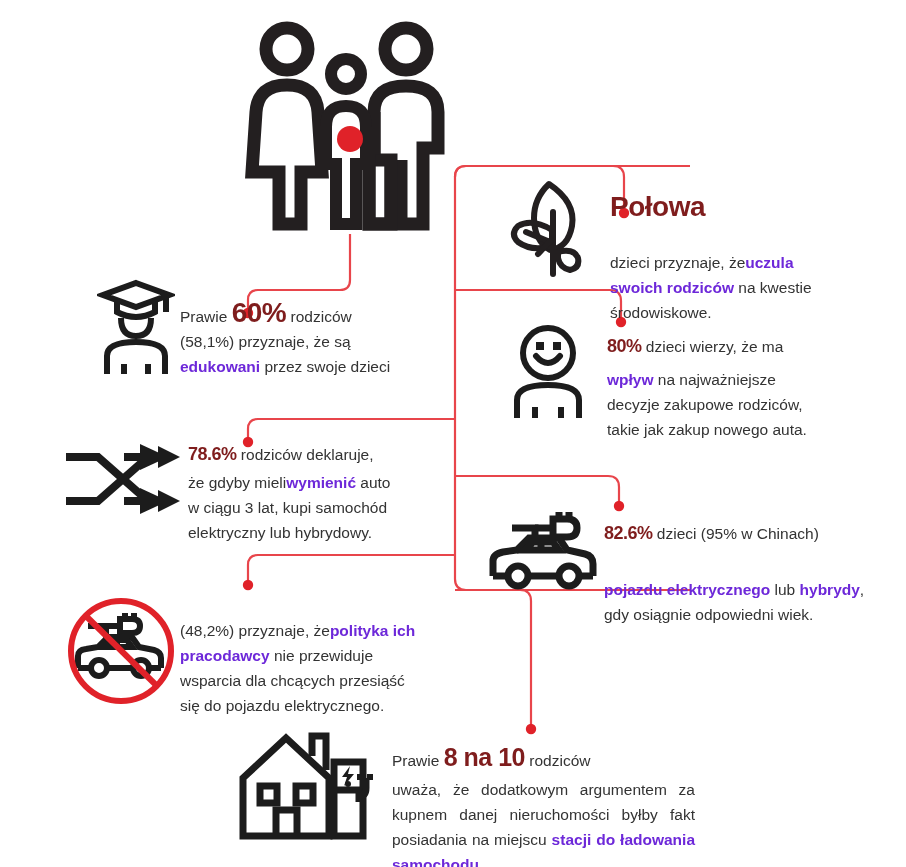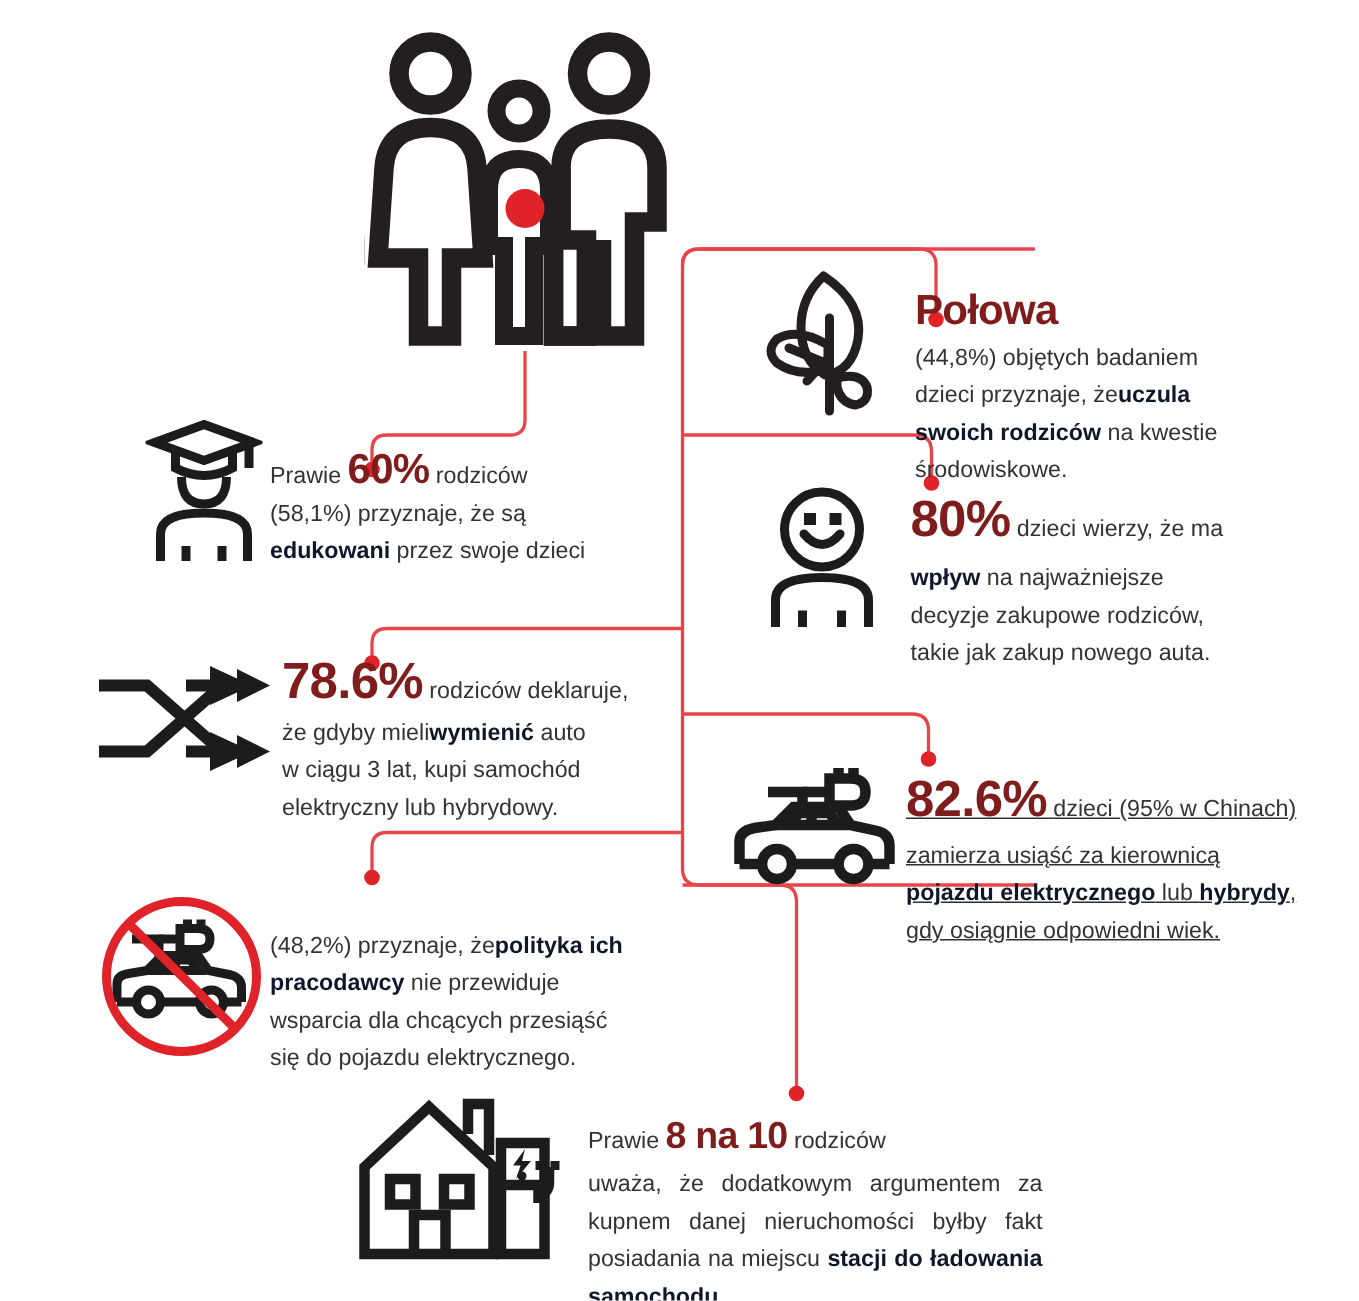--- a/index.html
+++ b/index.html
@@ -42,23 +42,23 @@
     line-height: 25px;
     margin: 0;
     color: #333333;
   }
   .big {
     color: #7f1d1d;
     font-weight: bold;
     letter-spacing: -0.5px;
   }
   .big-28 { font-size: 28px; }
-  .big-26 { font-size: 34px; }
+  .big-26 { font-size: 18px; }
   .big-25 { font-size: 25px; text-align: right; }
-  .bold { font-weight: bold; color: #0f172a; }
+  .bold { font-weight: bold; color: #6d28d9; }
   .justify { text-align: justify; }
   .head-line { white-space: nowrap; }
 </style>
 </head>
 <body>
 
 <div id="stage">
 
   <svg id="connectors" viewBox="0 0 906 867">
     <g fill="none" stroke="#e8454b" stroke-width="2.2">
@@ -304,21 +304,21 @@
       <span>(58,1%) przyznaje, że są</span><br>
       <span class="bold">edukowani</span><span> przez swoje dzieci</span><br>
     </p>
   </div>
 
   <div class="block" style="left:610px; top:194px; width:250px;">
     <p class="lead" style="margin-bottom:2px;">
       <span class="big big-28">Połowa</span>
     </p>
     <p class="body">
-      <span>(44,8%) objętych badaniem</span><br>
+      <br>
       <span>dzieci przyznaje, że</span><span class="bold">uczula</span><br>
       <span class="bold">swoich rodziców</span><span> na kwestie</span><br>
       <span>środowiskowe.</span>
     </p>
   </div>
 
   <div class="block" style="left:607px; top:334px; width:255px;">
     <p class="lead head-line">
       <span class="big big-26">80%</span>
       <span>dzieci wierzy, że ma</span>
@@ -335,27 +335,27 @@
       <span class="big big-26">78.6%</span>
       <span>rodziców deklaruje,</span>
     </p>
     <p class="body" style="margin-top:3px;">
       <span>że gdyby mieli</span><span class="bold">wymienić</span><span> auto</span><br>
       <span>w ciągu 3 lat, kupi samochód</span><br>
       <span>elektryczny lub hybrydowy.</span>
     </p>
   </div>
 
-  <div class="block" style="left:604px; top:521px; width:265px;text-decoration:underline;">
+  <div class="block" style="left:604px; top:521px; width:265px;">
     <p class="lead head-line">
       <span class="big big-26">82.6%</span>
       <span>dzieci (95% w Chinach)</span>
     </p>
     <p class="body" style="margin-top:6px;">
-      <span>zamierza usiąść za kierownicą</span><br>
+      <br>
       <span class="bold">pojazdu elektrycznego</span><span> lub </span><span class="bold">hybrydy</span><span>,</span><br>
       <span>gdy osiągnie odpowiedni wiek.</span>
     </p>
   </div>
 
   <div class="block" style="left:180px; top:618px; width:250px;">
     <p class="body">
       <span>(48,2%) przyznaje, że</span><span class="bold">polityka ich</span><br>
       <span class="bold">pracodawcy</span><span> nie przewiduje</span><br>
       <span>wsparcia dla chcących przesiąść</span><br>

